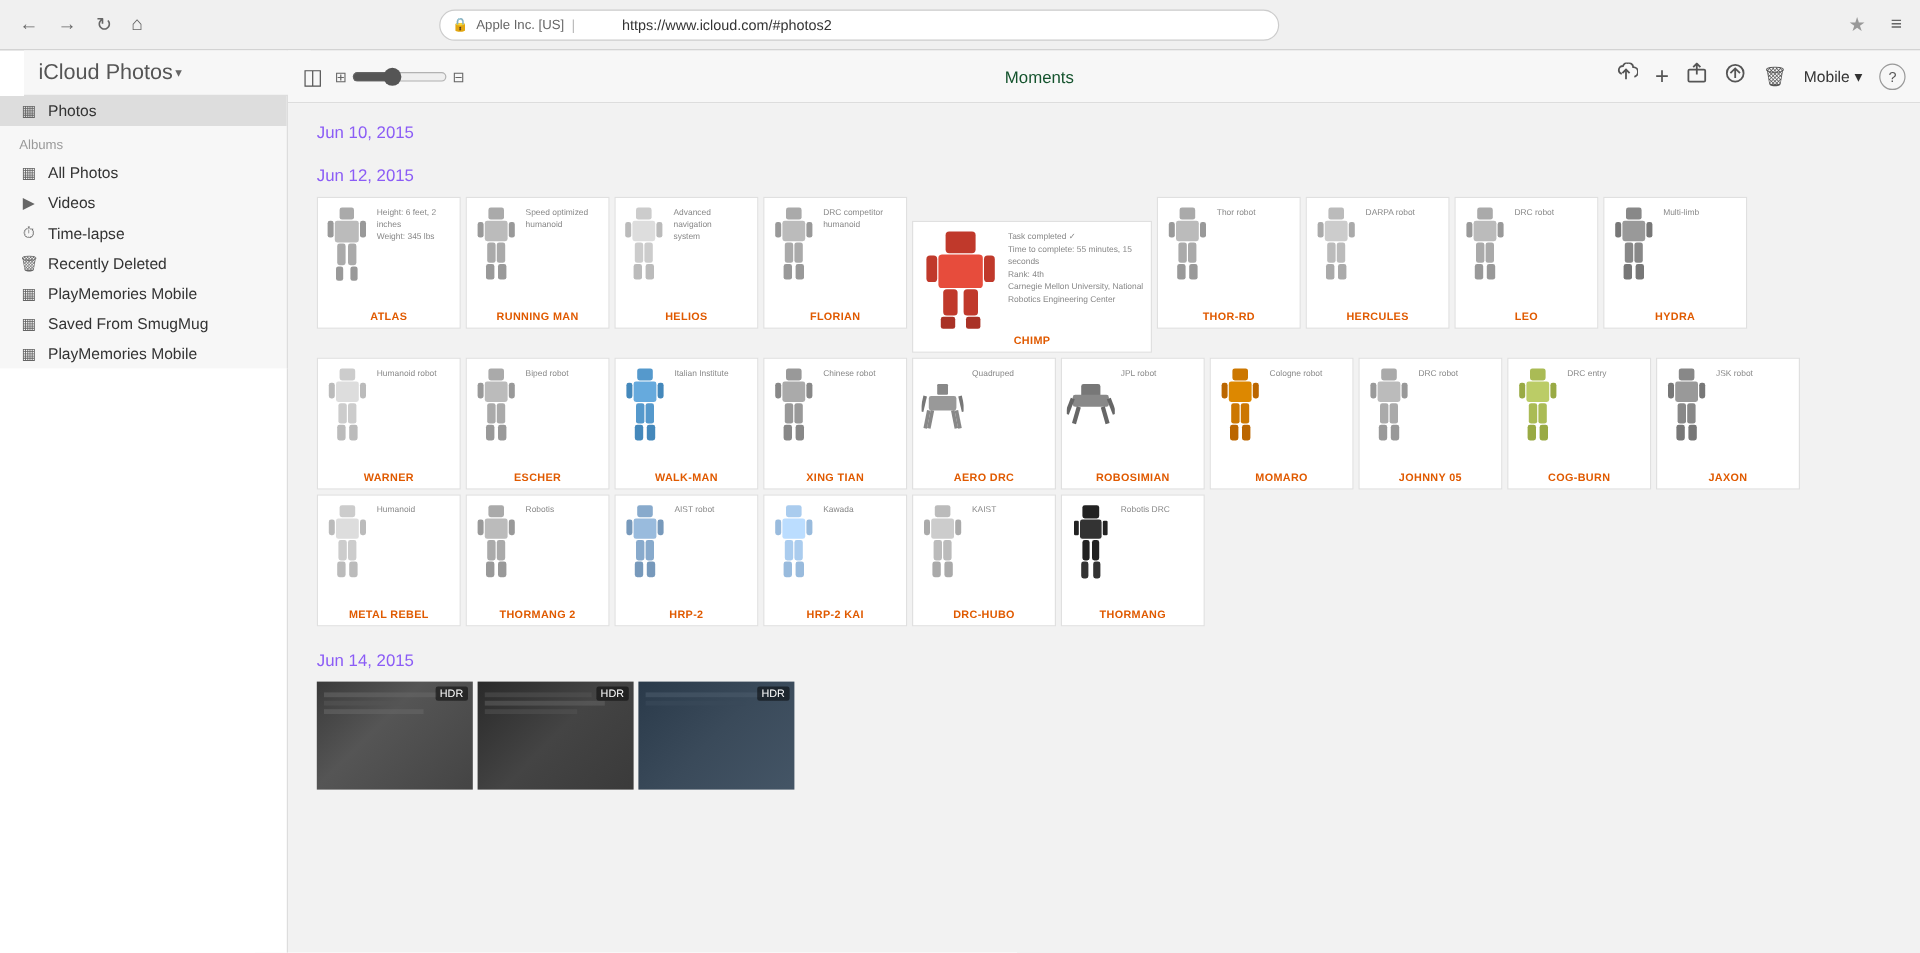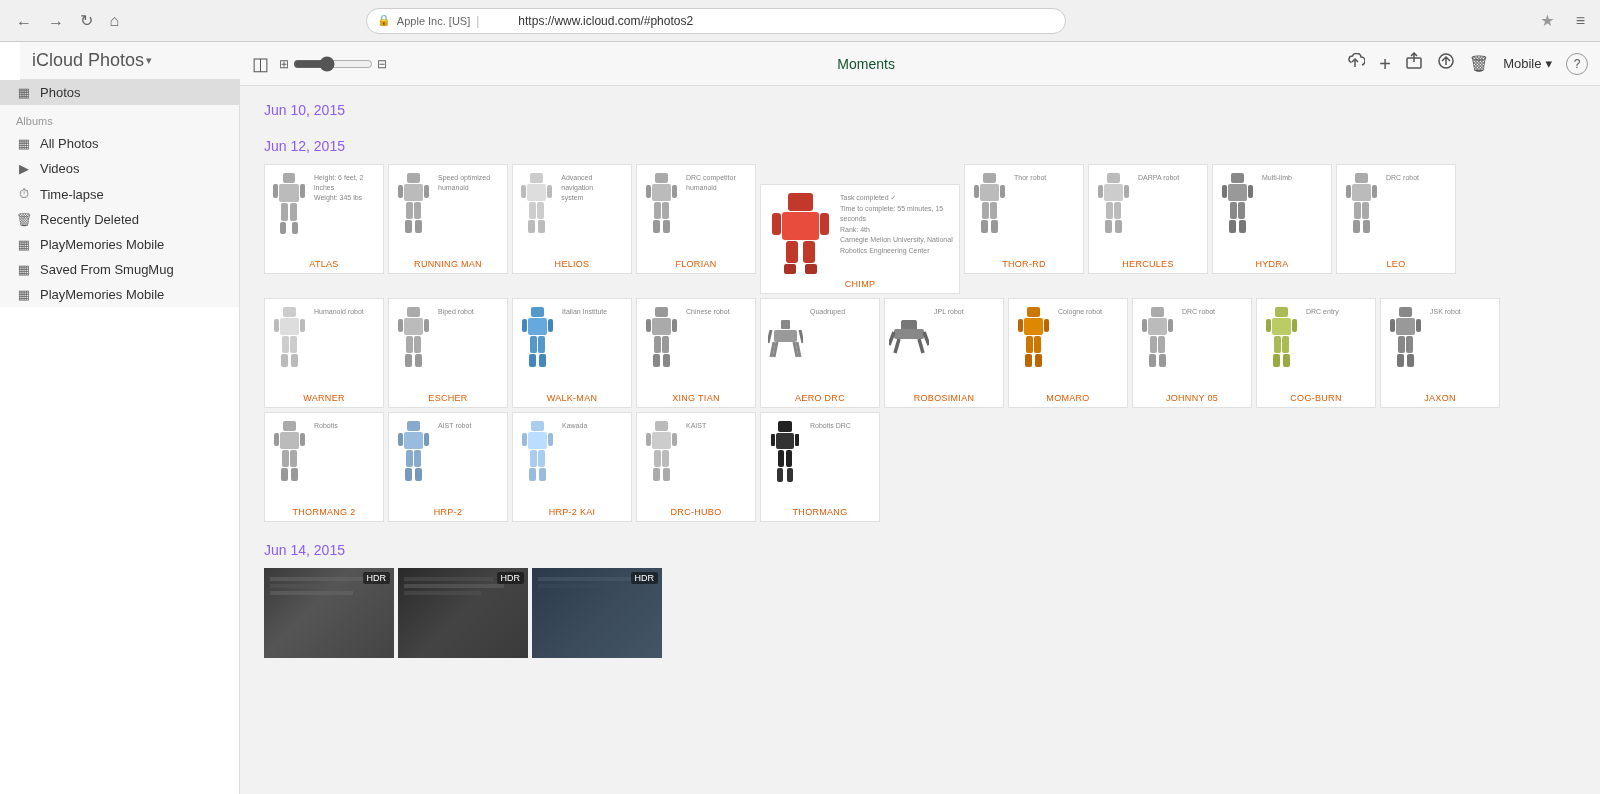--- a/index.html
+++ b/index.html
@@ -115,21 +115,21 @@
       flex-direction: column;
       align-items: center;
       justify-content: space-between;
       padding: 6px 4px 4px;
       cursor: pointer;
       position: relative;
       flex-shrink: 0;
     }
     .robot-name {
       font-size: 9px;
-      font-weight: normal;
+      font-weight: bold;
       color: #e05a00;
       text-align: center;
       text-transform: uppercase;
       letter-spacing: 0.3px;
     }
     .robot-card.featured {
       width: 180px;
       height: 110px;
       margin-top: 20px;
     }
@@ -470,270 +470,290 @@
                 <div style="font-size:7px;color:#888;">DARPA robot</div>
               </div>
             </div>
             <div class="robot-name">HERCULES</div>
           </div>
 
           <div class="robot-card">
             <div class="robot-info-block">
               <div style="width:40px;display:flex;align-items:center;justify-content:center;">
                 <svg width="35" height="65" viewBox="0 0 35 65">
+                  <rect x="11" y="2" width="13" height="10" rx="2" fill="#aaa"></rect>
+                  <rect x="8" y="13" width="19" height="17" rx="2" fill="#bbb"></rect>
+                  <rect x="2" y="14" width="5" height="13" rx="2" fill="#999"></rect>
+                  <rect x="28" y="14" width="5" height="13" rx="2" fill="#999"></rect>
+                  <rect x="10" y="31" width="7" height="17" rx="2" fill="#aaa"></rect>
+                  <rect x="18" y="31" width="7" height="17" rx="2" fill="#aaa"></rect>
+                  <rect x="9" y="49" width="7" height="13" rx="2" fill="#999"></rect>
+                  <rect x="19" y="49" width="7" height="13" rx="2" fill="#999"></rect>
+                </svg>
+              </div>
+              <div class="info-lines">
+                <div style="font-size:7px;color:#888;">DRC robot</div>
+              </div>
+            </div>
+            <div class="robot-name">LEO</div>
+          </div>
+
+          <div class="robot-card">
+            <div class="robot-info-block">
+              <div style="width:40px;display:flex;align-items:center;justify-content:center;">
+                <svg width="35" height="65" viewBox="0 0 35 65">
                   <rect x="11" y="2" width="13" height="10" rx="2" fill="#888"></rect>
                   <rect x="8" y="13" width="19" height="17" rx="2" fill="#999"></rect>
                   <rect x="2" y="14" width="5" height="13" rx="2" fill="#777"></rect>
                   <rect x="28" y="14" width="5" height="13" rx="2" fill="#777"></rect>
                   <rect x="10" y="31" width="7" height="17" rx="2" fill="#888"></rect>
                   <rect x="18" y="31" width="7" height="17" rx="2" fill="#888"></rect>
                   <rect x="9" y="49" width="7" height="13" rx="2" fill="#777"></rect>
                   <rect x="19" y="49" width="7" height="13" rx="2" fill="#777"></rect>
                 </svg>
               </div>
               <div class="info-lines">
                 <div style="font-size:7px;color:#888;">Multi-limb</div>
               </div>
             </div>
             <div class="robot-name">HYDRA</div>
           </div>
+        </div>
+
+        <div class="photo-row" style="margin-top:4px;">
+          <div class="robot-card">
+            <div class="robot-info-block">
+              <div style="width:40px;display:flex;align-items:center;justify-content:center;">
+                <svg width="35" height="65" viewBox="0 0 35 65">
+                  <rect x="11" y="2" width="13" height="10" rx="2" fill="#ccc"></rect>
+                  <rect x="8" y="13" width="19" height="17" rx="2" fill="#ddd"></rect>
+                  <rect x="2" y="14" width="5" height="13" rx="2" fill="#bbb"></rect>
+                  <rect x="28" y="14" width="5" height="13" rx="2" fill="#bbb"></rect>
+                  <rect x="10" y="31" width="7" height="17" rx="2" fill="#ccc"></rect>
+                  <rect x="18" y="31" width="7" height="17" rx="2" fill="#ccc"></rect>
+                  <rect x="9" y="49" width="7" height="13" rx="2" fill="#bbb"></rect>
+                  <rect x="19" y="49" width="7" height="13" rx="2" fill="#bbb"></rect>
+                </svg>
+              </div>
+              <div class="info-lines">
+                <div style="font-size:7px;color:#888;">Humanoid robot</div>
+              </div>
+            </div>
+            <div class="robot-name">WARNER</div>
+          </div>
 
           <div class="robot-card">
             <div class="robot-info-block">
               <div style="width:40px;display:flex;align-items:center;justify-content:center;">
                 <svg width="35" height="65" viewBox="0 0 35 65">
                   <rect x="11" y="2" width="13" height="10" rx="2" fill="#aaa"></rect>
                   <rect x="8" y="13" width="19" height="17" rx="2" fill="#bbb"></rect>
                   <rect x="2" y="14" width="5" height="13" rx="2" fill="#999"></rect>
                   <rect x="28" y="14" width="5" height="13" rx="2" fill="#999"></rect>
                   <rect x="10" y="31" width="7" height="17" rx="2" fill="#aaa"></rect>
                   <rect x="18" y="31" width="7" height="17" rx="2" fill="#aaa"></rect>
                   <rect x="9" y="49" width="7" height="13" rx="2" fill="#999"></rect>
                   <rect x="19" y="49" width="7" height="13" rx="2" fill="#999"></rect>
                 </svg>
               </div>
               <div class="info-lines">
+                <div style="font-size:7px;color:#888;">Biped robot</div>
+              </div>
+            </div>
+            <div class="robot-name">ESCHER</div>
+          </div>
+
+          <div class="robot-card">
+            <div class="robot-info-block">
+              <div style="width:40px;display:flex;align-items:center;justify-content:center;">
+                <svg width="35" height="65" viewBox="0 0 35 65">
+                  <rect x="11" y="2" width="13" height="10" rx="2" fill="#5599cc"></rect>
+                  <rect x="8" y="13" width="19" height="17" rx="2" fill="#66aadd"></rect>
+                  <rect x="2" y="14" width="5" height="13" rx="2" fill="#4488bb"></rect>
+                  <rect x="28" y="14" width="5" height="13" rx="2" fill="#4488bb"></rect>
+                  <rect x="10" y="31" width="7" height="17" rx="2" fill="#5599cc"></rect>
+                  <rect x="18" y="31" width="7" height="17" rx="2" fill="#5599cc"></rect>
+                  <rect x="9" y="49" width="7" height="13" rx="2" fill="#4488bb"></rect>
+                  <rect x="19" y="49" width="7" height="13" rx="2" fill="#4488bb"></rect>
+                </svg>
+              </div>
+              <div class="info-lines">
+                <div style="font-size:7px;color:#888;">Italian Institute</div>
+              </div>
+            </div>
+            <div class="robot-name">WALK-MAN</div>
+          </div>
+
+          <div class="robot-card">
+            <div class="robot-info-block">
+              <div style="width:40px;display:flex;align-items:center;justify-content:center;">
+                <svg width="35" height="65" viewBox="0 0 35 65">
+                  <rect x="11" y="2" width="13" height="10" rx="2" fill="#999"></rect>
+                  <rect x="8" y="13" width="19" height="17" rx="2" fill="#aaa"></rect>
+                  <rect x="2" y="14" width="5" height="13" rx="2" fill="#888"></rect>
+                  <rect x="28" y="14" width="5" height="13" rx="2" fill="#888"></rect>
+                  <rect x="10" y="31" width="7" height="17" rx="2" fill="#999"></rect>
+                  <rect x="18" y="31" width="7" height="17" rx="2" fill="#999"></rect>
+                  <rect x="9" y="49" width="7" height="13" rx="2" fill="#888"></rect>
+                  <rect x="19" y="49" width="7" height="13" rx="2" fill="#888"></rect>
+                </svg>
+              </div>
+              <div class="info-lines">
+                <div style="font-size:7px;color:#888;">Chinese robot</div>
+              </div>
+            </div>
+            <div class="robot-name">XING TIAN</div>
+          </div>
+
+          <div class="robot-card">
+            <div class="robot-info-block">
+              <div style="width:40px;display:flex;align-items:center;justify-content:center;">
+                <svg width="35" height="65" viewBox="0 0 35 65">
+                  <rect x="13" y="15" width="9" height="9" rx="1" fill="#888"></rect>
+                  <rect x="6" y="25" width="23" height="12" rx="2" fill="#999"></rect>
+                  <line x1="3" y1="25" x2="0" y2="38" stroke="#777" stroke-width="3"></line>
+                  <line x1="32" y1="25" x2="35" y2="38" stroke="#777" stroke-width="3"></line>
+                  <line x1="6" y1="37" x2="3" y2="52" stroke="#888" stroke-width="3"></line>
+                  <line x1="29" y1="37" x2="32" y2="52" stroke="#888" stroke-width="3"></line>
+                  <line x1="9" y1="37" x2="6" y2="52" stroke="#888" stroke-width="3"></line>
+                  <line x1="26" y1="37" x2="29" y2="52" stroke="#888" stroke-width="3"></line>
+                </svg>
+              </div>
+              <div class="info-lines">
+                <div style="font-size:7px;color:#888;">Quadruped</div>
+              </div>
+            </div>
+            <div class="robot-name">AERO DRC</div>
+          </div>
+
+          <div class="robot-card">
+            <div class="robot-info-block">
+              <div style="width:40px;display:flex;align-items:center;justify-content:center;">
+                <svg width="40" height="55" viewBox="0 0 40 55">
+                  <rect x="12" y="15" width="16" height="12" rx="2" fill="#777"></rect>
+                  <rect x="5" y="24" width="30" height="10" rx="2" fill="#888"></rect>
+                  <line x1="5" y1="27" x2="0" y2="40" stroke="#666" stroke-width="3.5"></line>
+                  <line x1="35" y1="27" x2="40" y2="40" stroke="#666" stroke-width="3.5"></line>
+                  <line x1="10" y1="34" x2="6" y2="48" stroke="#666" stroke-width="3.5"></line>
+                  <line x1="30" y1="34" x2="34" y2="48" stroke="#666" stroke-width="3.5"></line>
+                </svg>
+              </div>
+              <div class="info-lines">
+                <div style="font-size:7px;color:#888;">JPL robot</div>
+              </div>
+            </div>
+            <div class="robot-name">ROBOSIMIAN</div>
+          </div>
+
+          <div class="robot-card">
+            <div class="robot-info-block">
+              <div style="width:40px;display:flex;align-items:center;justify-content:center;">
+                <svg width="35" height="65" viewBox="0 0 35 65">
+                  <rect x="11" y="2" width="13" height="10" rx="2" fill="#cc7700"></rect>
+                  <rect x="8" y="13" width="19" height="17" rx="2" fill="#dd8800"></rect>
+                  <rect x="2" y="14" width="5" height="13" rx="2" fill="#bb6600"></rect>
+                  <rect x="28" y="14" width="5" height="13" rx="2" fill="#bb6600"></rect>
+                  <rect x="10" y="31" width="7" height="17" rx="2" fill="#cc7700"></rect>
+                  <rect x="18" y="31" width="7" height="17" rx="2" fill="#cc7700"></rect>
+                  <rect x="9" y="49" width="7" height="13" rx="2" fill="#bb6600"></rect>
+                  <rect x="19" y="49" width="7" height="13" rx="2" fill="#bb6600"></rect>
+                </svg>
+              </div>
+              <div class="info-lines">
+                <div style="font-size:7px;color:#888;">Cologne robot</div>
+              </div>
+            </div>
+            <div class="robot-name">MOMARO</div>
+          </div>
+
+          <div class="robot-card">
+            <div class="robot-info-block">
+              <div style="width:40px;display:flex;align-items:center;justify-content:center;">
+                <svg width="35" height="65" viewBox="0 0 35 65">
+                  <rect x="11" y="2" width="13" height="10" rx="2" fill="#aaa"></rect>
+                  <rect x="8" y="13" width="19" height="17" rx="2" fill="#bbb"></rect>
+                  <rect x="2" y="14" width="5" height="13" rx="2" fill="#999"></rect>
+                  <rect x="28" y="14" width="5" height="13" rx="2" fill="#999"></rect>
+                  <rect x="10" y="31" width="7" height="17" rx="2" fill="#aaa"></rect>
+                  <rect x="18" y="31" width="7" height="17" rx="2" fill="#aaa"></rect>
+                  <rect x="9" y="49" width="7" height="13" rx="2" fill="#999"></rect>
+                  <rect x="19" y="49" width="7" height="13" rx="2" fill="#999"></rect>
+                </svg>
+              </div>
+              <div class="info-lines">
                 <div style="font-size:7px;color:#888;">DRC robot</div>
               </div>
             </div>
-            <div class="robot-name">LEO</div>
+            <div class="robot-name">JOHNNY 05</div>
+          </div>
+
+          <div class="robot-card">
+            <div class="robot-info-block">
+              <div style="width:40px;display:flex;align-items:center;justify-content:center;">
+                <svg width="35" height="65" viewBox="0 0 35 65">
+                  <rect x="11" y="2" width="13" height="10" rx="2" fill="#aabb55"></rect>
+                  <rect x="8" y="13" width="19" height="17" rx="2" fill="#bbcc66"></rect>
+                  <rect x="2" y="14" width="5" height="13" rx="2" fill="#99aa44"></rect>
+                  <rect x="28" y="14" width="5" height="13" rx="2" fill="#99aa44"></rect>
+                  <rect x="10" y="31" width="7" height="17" rx="2" fill="#aabb55"></rect>
+                  <rect x="18" y="31" width="7" height="17" rx="2" fill="#aabb55"></rect>
+                  <rect x="9" y="49" width="7" height="13" rx="2" fill="#99aa44"></rect>
+                  <rect x="19" y="49" width="7" height="13" rx="2" fill="#99aa44"></rect>
+                </svg>
+              </div>
+              <div class="info-lines">
+                <div style="font-size:7px;color:#888;">DRC entry</div>
+              </div>
+            </div>
+            <div class="robot-name">COG-BURN</div>
+          </div>
+
+          <div class="robot-card">
+            <div class="robot-info-block">
+              <div style="width:40px;display:flex;align-items:center;justify-content:center;">
+                <svg width="35" height="65" viewBox="0 0 35 65">
+                  <rect x="11" y="2" width="13" height="10" rx="2" fill="#888"></rect>
+                  <rect x="8" y="13" width="19" height="17" rx="2" fill="#999"></rect>
+                  <rect x="2" y="14" width="5" height="13" rx="2" fill="#777"></rect>
+                  <rect x="28" y="14" width="5" height="13" rx="2" fill="#777"></rect>
+                  <rect x="10" y="31" width="7" height="17" rx="2" fill="#888"></rect>
+                  <rect x="18" y="31" width="7" height="17" rx="2" fill="#888"></rect>
+                  <rect x="9" y="49" width="7" height="13" rx="2" fill="#777"></rect>
+                  <rect x="19" y="49" width="7" height="13" rx="2" fill="#777"></rect>
+                </svg>
+              </div>
+              <div class="info-lines">
+                <div style="font-size:7px;color:#888;">JSK robot</div>
+              </div>
+            </div>
+            <div class="robot-name">JAXON</div>
           </div>
         </div>
 
         <div class="photo-row" style="margin-top:4px;">
           <div class="robot-card">
             <div class="robot-info-block">
               <div style="width:40px;display:flex;align-items:center;justify-content:center;">
                 <svg width="35" height="65" viewBox="0 0 35 65">
                   <rect x="11" y="2" width="13" height="10" rx="2" fill="#ccc"></rect>
                   <rect x="8" y="13" width="19" height="17" rx="2" fill="#ddd"></rect>
                   <rect x="2" y="14" width="5" height="13" rx="2" fill="#bbb"></rect>
                   <rect x="28" y="14" width="5" height="13" rx="2" fill="#bbb"></rect>
                   <rect x="10" y="31" width="7" height="17" rx="2" fill="#ccc"></rect>
                   <rect x="18" y="31" width="7" height="17" rx="2" fill="#ccc"></rect>
                   <rect x="9" y="49" width="7" height="13" rx="2" fill="#bbb"></rect>
                   <rect x="19" y="49" width="7" height="13" rx="2" fill="#bbb"></rect>
                 </svg>
               </div>
               <div class="info-lines">
-                <div style="font-size:7px;color:#888;">Humanoid robot</div>
-              </div>
-            </div>
-            <div class="robot-name">WARNER</div>
-          </div>
-
-          <div class="robot-card">
-            <div class="robot-info-block">
-              <div style="width:40px;display:flex;align-items:center;justify-content:center;">
-                <svg width="35" height="65" viewBox="0 0 35 65">
-                  <rect x="11" y="2" width="13" height="10" rx="2" fill="#aaa"></rect>
-                  <rect x="8" y="13" width="19" height="17" rx="2" fill="#bbb"></rect>
-                  <rect x="2" y="14" width="5" height="13" rx="2" fill="#999"></rect>
-                  <rect x="28" y="14" width="5" height="13" rx="2" fill="#999"></rect>
-                  <rect x="10" y="31" width="7" height="17" rx="2" fill="#aaa"></rect>
-                  <rect x="18" y="31" width="7" height="17" rx="2" fill="#aaa"></rect>
-                  <rect x="9" y="49" width="7" height="13" rx="2" fill="#999"></rect>
-                  <rect x="19" y="49" width="7" height="13" rx="2" fill="#999"></rect>
-                </svg>
-              </div>
-              <div class="info-lines">
-                <div style="font-size:7px;color:#888;">Biped robot</div>
-              </div>
-            </div>
-            <div class="robot-name">ESCHER</div>
-          </div>
-
-          <div class="robot-card">
-            <div class="robot-info-block">
-              <div style="width:40px;display:flex;align-items:center;justify-content:center;">
-                <svg width="35" height="65" viewBox="0 0 35 65">
-                  <rect x="11" y="2" width="13" height="10" rx="2" fill="#5599cc"></rect>
-                  <rect x="8" y="13" width="19" height="17" rx="2" fill="#66aadd"></rect>
-                  <rect x="2" y="14" width="5" height="13" rx="2" fill="#4488bb"></rect>
-                  <rect x="28" y="14" width="5" height="13" rx="2" fill="#4488bb"></rect>
-                  <rect x="10" y="31" width="7" height="17" rx="2" fill="#5599cc"></rect>
-                  <rect x="18" y="31" width="7" height="17" rx="2" fill="#5599cc"></rect>
-                  <rect x="9" y="49" width="7" height="13" rx="2" fill="#4488bb"></rect>
-                  <rect x="19" y="49" width="7" height="13" rx="2" fill="#4488bb"></rect>
-                </svg>
-              </div>
-              <div class="info-lines">
-                <div style="font-size:7px;color:#888;">Italian Institute</div>
-              </div>
-            </div>
-            <div class="robot-name">WALK-MAN</div>
-          </div>
-
-          <div class="robot-card">
-            <div class="robot-info-block">
-              <div style="width:40px;display:flex;align-items:center;justify-content:center;">
-                <svg width="35" height="65" viewBox="0 0 35 65">
-                  <rect x="11" y="2" width="13" height="10" rx="2" fill="#999"></rect>
-                  <rect x="8" y="13" width="19" height="17" rx="2" fill="#aaa"></rect>
-                  <rect x="2" y="14" width="5" height="13" rx="2" fill="#888"></rect>
-                  <rect x="28" y="14" width="5" height="13" rx="2" fill="#888"></rect>
-                  <rect x="10" y="31" width="7" height="17" rx="2" fill="#999"></rect>
-                  <rect x="18" y="31" width="7" height="17" rx="2" fill="#999"></rect>
-                  <rect x="9" y="49" width="7" height="13" rx="2" fill="#888"></rect>
-                  <rect x="19" y="49" width="7" height="13" rx="2" fill="#888"></rect>
-                </svg>
-              </div>
-              <div class="info-lines">
-                <div style="font-size:7px;color:#888;">Chinese robot</div>
-              </div>
-            </div>
-            <div class="robot-name">XING TIAN</div>
-          </div>
-
-          <div class="robot-card">
-            <div class="robot-info-block">
-              <div style="width:40px;display:flex;align-items:center;justify-content:center;">
-                <svg width="35" height="65" viewBox="0 0 35 65">
-                  <rect x="13" y="15" width="9" height="9" rx="1" fill="#888"></rect>
-                  <rect x="6" y="25" width="23" height="12" rx="2" fill="#999"></rect>
-                  <line x1="3" y1="25" x2="0" y2="38" stroke="#777" stroke-width="3"></line>
-                  <line x1="32" y1="25" x2="35" y2="38" stroke="#777" stroke-width="3"></line>
-                  <line x1="6" y1="37" x2="3" y2="52" stroke="#888" stroke-width="3"></line>
-                  <line x1="29" y1="37" x2="32" y2="52" stroke="#888" stroke-width="3"></line>
-                  <line x1="9" y1="37" x2="6" y2="52" stroke="#888" stroke-width="3"></line>
-                  <line x1="26" y1="37" x2="29" y2="52" stroke="#888" stroke-width="3"></line>
-                </svg>
-              </div>
-              <div class="info-lines">
-                <div style="font-size:7px;color:#888;">Quadruped</div>
-              </div>
-            </div>
-            <div class="robot-name">AERO DRC</div>
-          </div>
-
-          <div class="robot-card">
-            <div class="robot-info-block">
-              <div style="width:40px;display:flex;align-items:center;justify-content:center;">
-                <svg width="40" height="55" viewBox="0 0 40 55">
-                  <rect x="12" y="15" width="16" height="12" rx="2" fill="#777"></rect>
-                  <rect x="5" y="24" width="30" height="10" rx="2" fill="#888"></rect>
-                  <line x1="5" y1="27" x2="0" y2="40" stroke="#666" stroke-width="3.5"></line>
-                  <line x1="35" y1="27" x2="40" y2="40" stroke="#666" stroke-width="3.5"></line>
-                  <line x1="10" y1="34" x2="6" y2="48" stroke="#666" stroke-width="3.5"></line>
-                  <line x1="30" y1="34" x2="34" y2="48" stroke="#666" stroke-width="3.5"></line>
-                </svg>
-              </div>
-              <div class="info-lines">
-                <div style="font-size:7px;color:#888;">JPL robot</div>
-              </div>
-            </div>
-            <div class="robot-name">ROBOSIMIAN</div>
-          </div>
-
-          <div class="robot-card">
-            <div class="robot-info-block">
-              <div style="width:40px;display:flex;align-items:center;justify-content:center;">
-                <svg width="35" height="65" viewBox="0 0 35 65">
-                  <rect x="11" y="2" width="13" height="10" rx="2" fill="#cc7700"></rect>
-                  <rect x="8" y="13" width="19" height="17" rx="2" fill="#dd8800"></rect>
-                  <rect x="2" y="14" width="5" height="13" rx="2" fill="#bb6600"></rect>
-                  <rect x="28" y="14" width="5" height="13" rx="2" fill="#bb6600"></rect>
-                  <rect x="10" y="31" width="7" height="17" rx="2" fill="#cc7700"></rect>
-                  <rect x="18" y="31" width="7" height="17" rx="2" fill="#cc7700"></rect>
-                  <rect x="9" y="49" width="7" height="13" rx="2" fill="#bb6600"></rect>
-                  <rect x="19" y="49" width="7" height="13" rx="2" fill="#bb6600"></rect>
-                </svg>
-              </div>
-              <div class="info-lines">
-                <div style="font-size:7px;color:#888;">Cologne robot</div>
-              </div>
-            </div>
-            <div class="robot-name">MOMARO</div>
-          </div>
-
-          <div class="robot-card">
-            <div class="robot-info-block">
-              <div style="width:40px;display:flex;align-items:center;justify-content:center;">
-                <svg width="35" height="65" viewBox="0 0 35 65">
-                  <rect x="11" y="2" width="13" height="10" rx="2" fill="#aaa"></rect>
-                  <rect x="8" y="13" width="19" height="17" rx="2" fill="#bbb"></rect>
-                  <rect x="2" y="14" width="5" height="13" rx="2" fill="#999"></rect>
-                  <rect x="28" y="14" width="5" height="13" rx="2" fill="#999"></rect>
-                  <rect x="10" y="31" width="7" height="17" rx="2" fill="#aaa"></rect>
-                  <rect x="18" y="31" width="7" height="17" rx="2" fill="#aaa"></rect>
-                  <rect x="9" y="49" width="7" height="13" rx="2" fill="#999"></rect>
-                  <rect x="19" y="49" width="7" height="13" rx="2" fill="#999"></rect>
-                </svg>
-              </div>
-              <div class="info-lines">
-                <div style="font-size:7px;color:#888;">DRC robot</div>
-              </div>
-            </div>
-            <div class="robot-name">JOHNNY 05</div>
-          </div>
-
-          <div class="robot-card">
-            <div class="robot-info-block">
-              <div style="width:40px;display:flex;align-items:center;justify-content:center;">
-                <svg width="35" height="65" viewBox="0 0 35 65">
-                  <rect x="11" y="2" width="13" height="10" rx="2" fill="#aabb55"></rect>
-                  <rect x="8" y="13" width="19" height="17" rx="2" fill="#bbcc66"></rect>
-                  <rect x="2" y="14" width="5" height="13" rx="2" fill="#99aa44"></rect>
-                  <rect x="28" y="14" width="5" height="13" rx="2" fill="#99aa44"></rect>
-                  <rect x="10" y="31" width="7" height="17" rx="2" fill="#aabb55"></rect>
-                  <rect x="18" y="31" width="7" height="17" rx="2" fill="#aabb55"></rect>
-                  <rect x="9" y="49" width="7" height="13" rx="2" fill="#99aa44"></rect>
-                  <rect x="19" y="49" width="7" height="13" rx="2" fill="#99aa44"></rect>
-                </svg>
-              </div>
-              <div class="info-lines">
-                <div style="font-size:7px;color:#888;">DRC entry</div>
-              </div>
-            </div>
-            <div class="robot-name">COG-BURN</div>
-          </div>
-
-          <div class="robot-card">
-            <div class="robot-info-block">
-              <div style="width:40px;display:flex;align-items:center;justify-content:center;">
-                <svg width="35" height="65" viewBox="0 0 35 65">
-                  <rect x="11" y="2" width="13" height="10" rx="2" fill="#888"></rect>
-                  <rect x="8" y="13" width="19" height="17" rx="2" fill="#999"></rect>
-                  <rect x="2" y="14" width="5" height="13" rx="2" fill="#777"></rect>
-                  <rect x="28" y="14" width="5" height="13" rx="2" fill="#777"></rect>
-                  <rect x="10" y="31" width="7" height="17" rx="2" fill="#888"></rect>
-                  <rect x="18" y="31" width="7" height="17" rx="2" fill="#888"></rect>
-                  <rect x="9" y="49" width="7" height="13" rx="2" fill="#777"></rect>
-                  <rect x="19" y="49" width="7" height="13" rx="2" fill="#777"></rect>
-                </svg>
-              </div>
-              <div class="info-lines">
-                <div style="font-size:7px;color:#888;">JSK robot</div>
-              </div>
-            </div>
-            <div class="robot-name">JAXON</div>
-          </div>
-        </div>
-
-        <div class="photo-row" style="margin-top:4px;">
+                <div style="font-size:7px;color:#888;">Humanoid</div>
+              </div>
+            </div>
+            <div class="robot-name">METAL REBEL</div>
+          </div>
 
           <div class="robot-card">
             <div class="robot-info-block">
               <div style="width:40px;display:flex;align-items:center;justify-content:center;">
                 <svg width="35" height="65" viewBox="0 0 35 65">
                   <rect x="11" y="2" width="13" height="10" rx="2" fill="#aaa"></rect>
                   <rect x="8" y="13" width="19" height="17" rx="2" fill="#bbb"></rect>
                   <rect x="2" y="14" width="5" height="13" rx="2" fill="#999"></rect>
                   <rect x="28" y="14" width="5" height="13" rx="2" fill="#999"></rect>
                   <rect x="10" y="31" width="7" height="17" rx="2" fill="#aaa"></rect>

